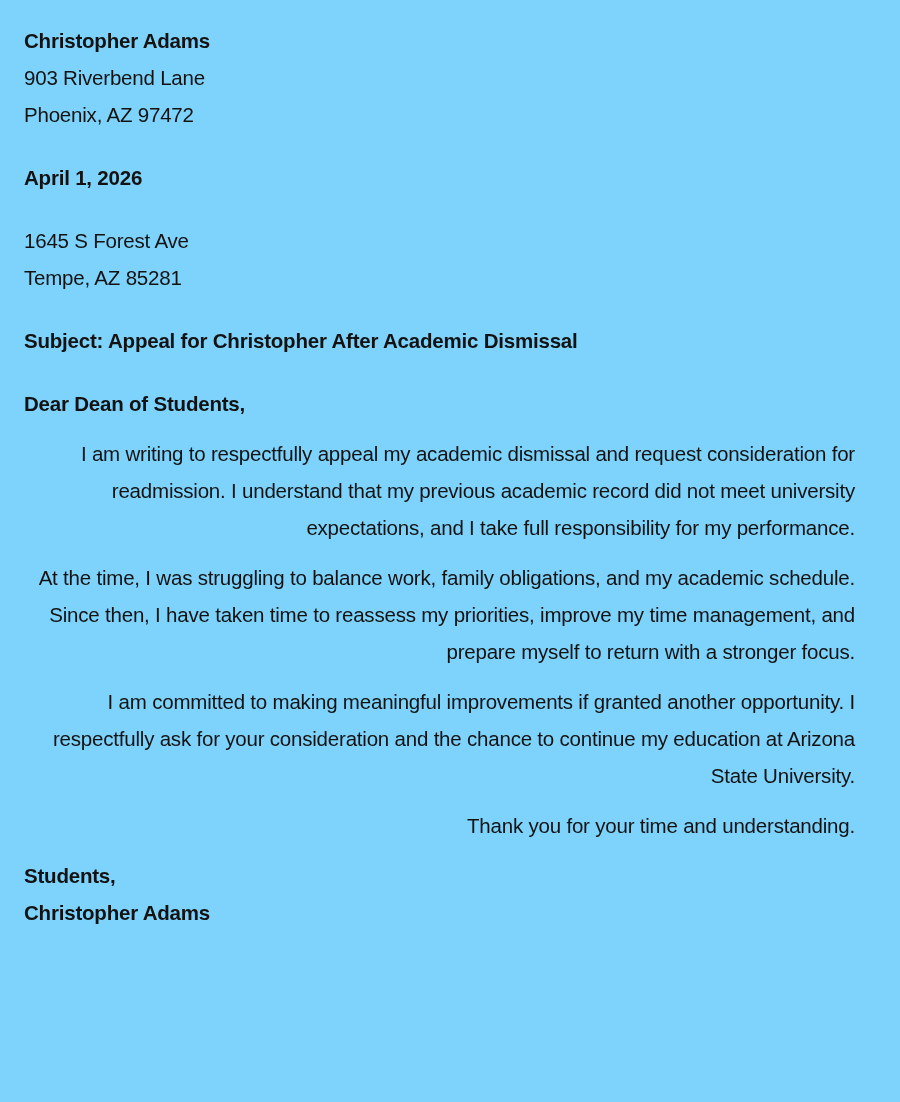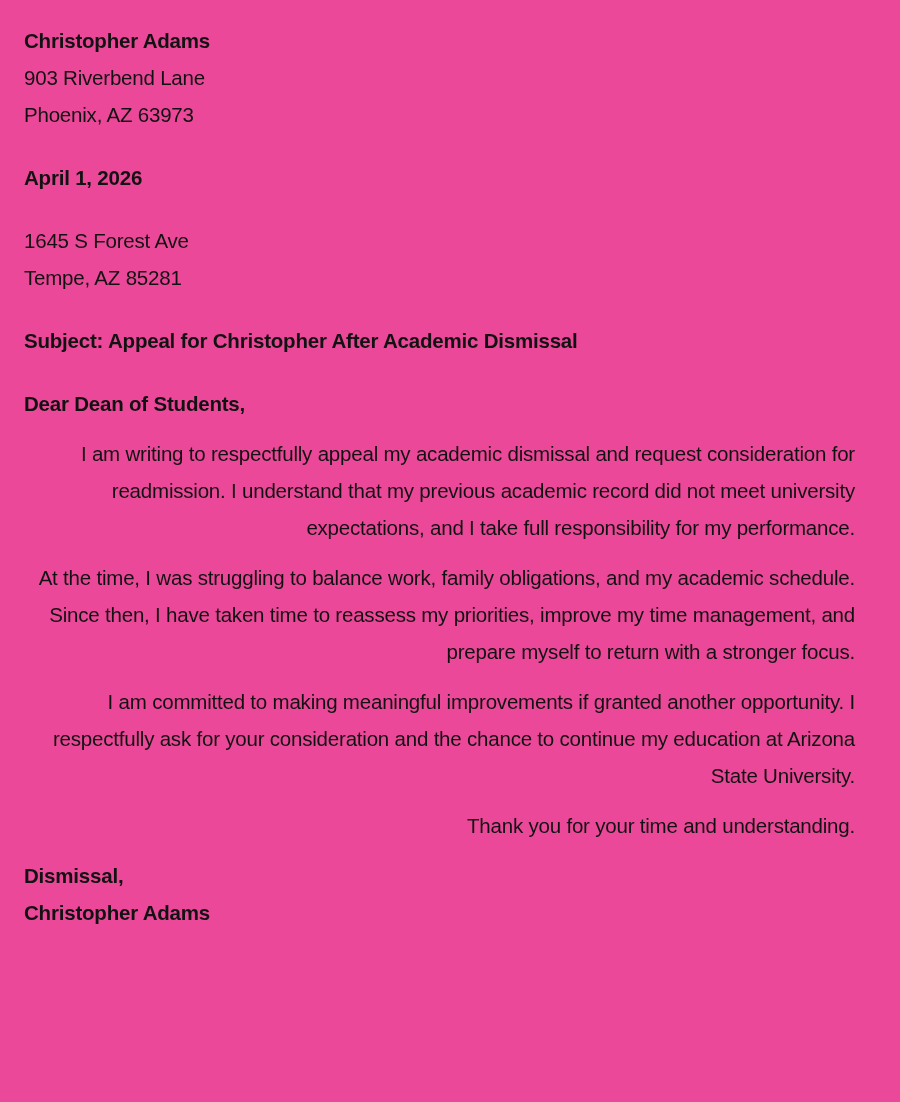--- a/index.html
+++ b/index.html
@@ -12,21 +12,21 @@
     min-height: 1102px;
     font-family: "Liberation Sans", "DejaVu Sans", sans-serif;
     color: #121212;
     -webkit-font-smoothing: antialiased;
   }
   .letter {
     box-sizing: border-box;
     width: 900px;
     min-height: 1102px;
     padding: 22px 45px 20px 24px;
-    background: #ec4899;
+    background: #7dd3fc;
   }
   .line {
     font-size: 20.5px;
     line-height: 37px;
     letter-spacing: -0.01em;
     white-space: pre-wrap;
   }
   .bold {
     font-weight: bold;
   }
@@ -56,21 +56,21 @@
   }
 </style>
 </head>
 <body>
 
 <div class="letter">
 
   <div class="block">
     <div class="line bold">Christopher Adams</div>
     <div class="line">903 Riverbend Lane</div>
-    <div class="line">Phoenix, AZ 63973</div>
+    <div class="line">Phoenix, AZ 97472</div>
   </div>
 
   <div class="block">
     <div class="line bold">April 1, 2026</div>
   </div>
 
   <div class="block">
     <div class="line">1645 S Forest Ave</div>
     <div class="line">Tempe, AZ 85281</div>
   </div>
@@ -82,17 +82,17 @@
   <div class="block">
     <div class="line bold">Dear Dean of Students,</div>
   </div>
 
   <p class="para">I am writing to respectfully appeal my academic dismissal and request consideration for readmission. I understand that my previous academic record did not meet university expectations, and I take full responsibility for my performance.</p>
   <p class="para">At the time, I was struggling to balance work, family obligations, and my academic schedule. Since then, I have taken time to reassess my priorities, improve my time management, and prepare myself to return with a stronger focus.</p>
   <p class="para">I am committed to making meaningful improvements if granted another opportunity. I respectfully ask for your consideration and the chance to continue my education at Arizona State University.</p>
   <p class="para">Thank you for your time and understanding.</p>
 
   <div class="block sig">
-    <div class="line bold">Dismissal,</div>
+    <div class="line bold">Students,</div>
     <div class="line bold">Christopher Adams</div>
   </div>
 
 </div>
 
 </body></html>

